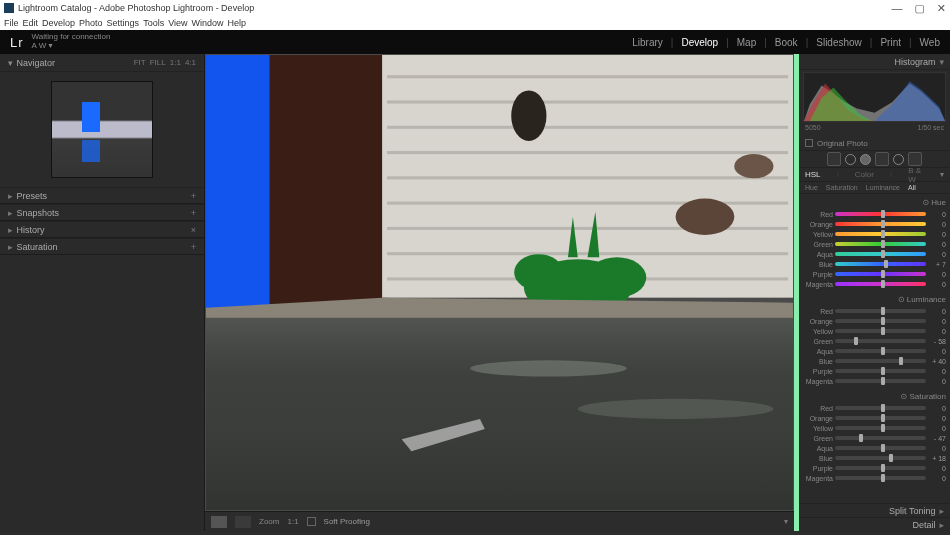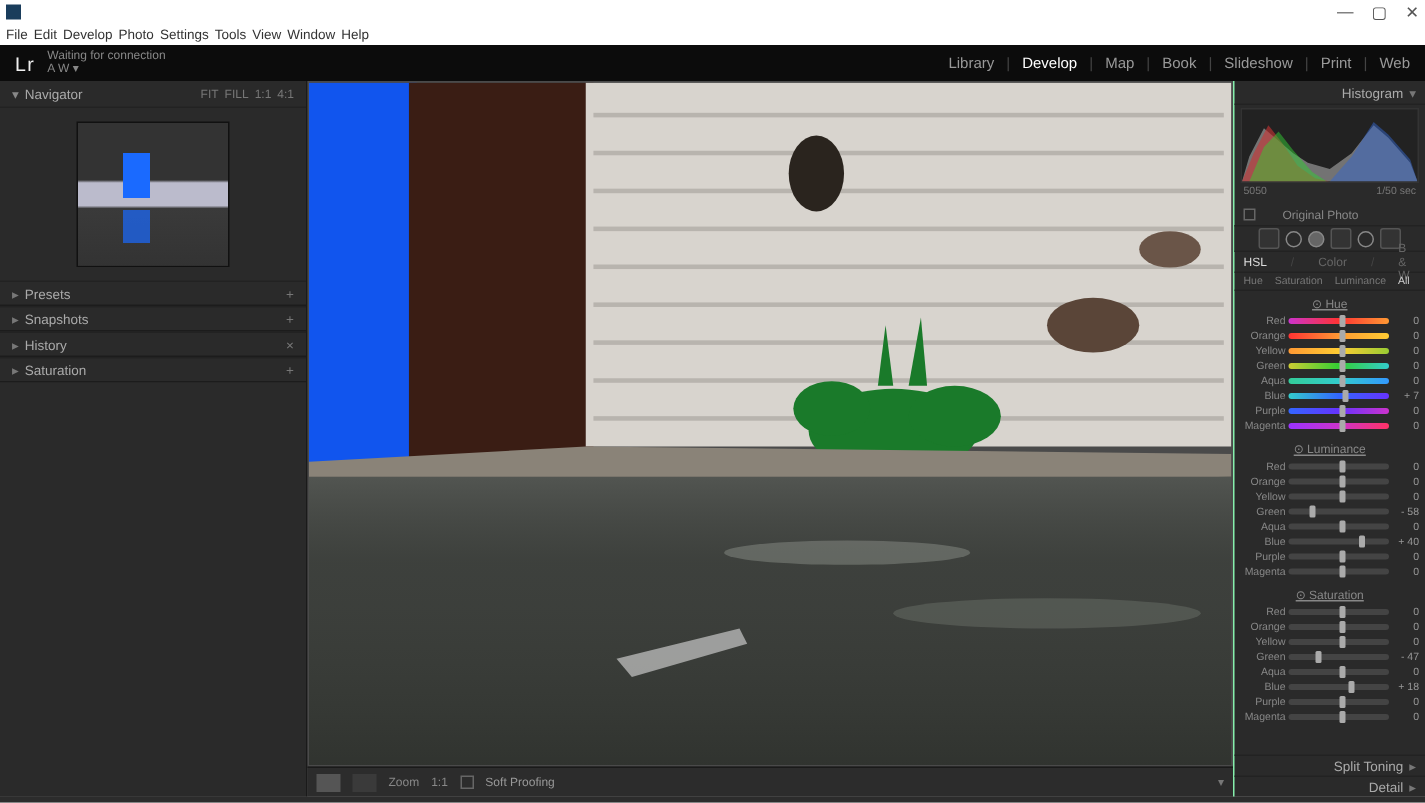--- a/index.html
+++ b/index.html
@@ -31,40 +31,40 @@
 .lspace { flex: 1; background: #2a2a2a; }
 .lbtns { height: 24px; display: flex; gap: 6px; padding: 3px 8px; }
 .lbtns button { flex: 1; background: #3a3a3a; border: 1px solid #222; color: #aaa; font-size: 9px; cursor: pointer; }
 .center { flex: 1; background: #4a4a4a; display: flex; flex-direction: column; position: relative; }
 .photo { flex: 1; position: relative; overflow: hidden; background: #4a4a4a; margin: 1px; }
 .photo svg { width: 100%; height: 100%; display: block; }
 .toolbar { height: 20px; background: #2c2c2c; display: flex; align-items: center; padding: 0 6px; gap: 8px; font-size: 8px; color: #999; border-top: 1px solid #1a1a1a; }
 .toolbar .vbtn { width: 16px; height: 12px; background: #555; display: inline-block; }
 .toolbar .check { width: 9px; height: 9px; border: 1px solid #666; display: inline-block; }
 .toolbar .zt { color: #888; }
-.right { width: 128px; background: #2a2a2a; border-left: 1px solid #86efac; display: flex; flex-direction: column; font-size: 8px; color: #999; }
+.right { width: 156px; background: #2a2a2a; border-left: 5px solid #86efac; display: flex; flex-direction: column; font-size: 8px; color: #999; }
 .phdr { height: 16px; display: flex; align-items: center; justify-content: flex-end; padding: 0 6px; color: #aaa; font-size: 9px; border-bottom: 1px solid #222; }
 .phdr .tri { margin-left: 4px; color: #777; }
 .histo { height: 50px; background: #222; margin: 2px 4px; position: relative; border: 1px solid #333; }
 .histo svg { width: 100%; height: 100%; }
 .hstat { height: 12px; display: flex; justify-content: space-between; padding: 0 6px; font-size: 7px; color: #777; }
-.origp { height: 14px; padding: 0 6px; display: flex; align-items: center; gap: 18px; color: #888; font-size: 8px; }
+.origp { height: 14px; padding: 0 6px; display: flex; align-items: center; gap: 4px; color: #888; font-size: 8px; }
 .origp .cb { width: 8px; height: 8px; border: 1px solid #666; }
 .toolrow { height: 18px; background: #2a2a2a; display: flex; align-items: center; justify-content: center; gap: 4px; border-top: 1px solid #222; border-bottom: 1px solid #222; padding: 0 4px; }
 .toolrow .ti { width: 14px; height: 14px; border: 1px solid #555; border-radius: 2px; background: #333; }
 .toolrow .circle { border-radius: 50%; width: 11px; height: 11px; border: 1px solid #888; }
 .hsltabs { height: 14px; display: flex; align-items: center; padding: 0 6px; gap: 16px; font-size: 8px; border-bottom: 1px solid #222; }
 .hsltabs span { color: #666; cursor: pointer; }
 .hsltabs .on { color: #ddd; }
 .subtabs { height: 12px; display: flex; align-items: center; padding: 0 6px; gap: 8px; font-size: 7px; border-bottom: 1px solid #222; }
 .subtabs span { color: #777; cursor: pointer; }
 .subtabs .on { color: #ccc; }
 .sliders { flex: 1; overflow: hidden; padding: 2px 4px; }
 .sgroup { margin-bottom: 4px; }
-.sgtitle { text-align: center; color: #888; font-size: 8px; padding: 2px 0; text-decoration: underline; }
+.sgtitle { text-align: right; color: #888; font-size: 8px; padding: 2px 0; }
 .srow { display: flex; align-items: center; height: 10px; gap: 2px; }
 .srow .lbl { width: 30px; text-align: right; color: #888; font-size: 7px; }
 .srow .track { flex: 1; height: 4px; background: #444; border-radius: 2px; position: relative; cursor: pointer; }
 .srow .thumb { position: absolute; top: -2px; width: 4px; height: 8px; background: #aaa; border-radius: 1px; }
 .srow .val { width: 18px; text-align: right; color: #999; font-size: 7px; }
 .srow.hue .track.red { background: linear-gradient(90deg,#c3c,#f33,#f93); }
 .srow.hue .track.orange { background: linear-gradient(90deg,#f33,#f93,#fc3); }
 .srow.hue .track.yellow { background: linear-gradient(90deg,#f93,#fc3,#9c3); }
 .srow.hue .track.green { background: linear-gradient(90deg,#cc3,#3c3,#3cc); }
 .srow.hue .track.aqua { background: linear-gradient(90deg,#3c9,#3cc,#39f); }
@@ -75,20 +75,21 @@
 .pfoot .tri { margin-left: 4px; color: #777; }
 .rbtns { height: 22px; display: flex; gap: 4px; padding: 3px 6px; border-top: 1px solid #1a1a1a; }
 .rbtns button { flex: 1; background: #3a3a3a; border: 1px solid #222; color: #aaa; font-size: 8px; cursor: pointer; }
 .bottom { height: 4px; background: #2c2c2c; }
 </style>
 </head>
 <body>
 
 <div class="titlebar">
   <span class="icon"></span>
+  <span>Lightroom Catalog - Adobe Photoshop Lightroom - Develop</span>
   <div class="wbtns">
     <span>—</span>
     <span>▢</span>
     <span>✕</span>
   </div>
 </div>
 
 <div class="menubar" id="menubar">
     <span>File</span>
     <span>Edit</span>

